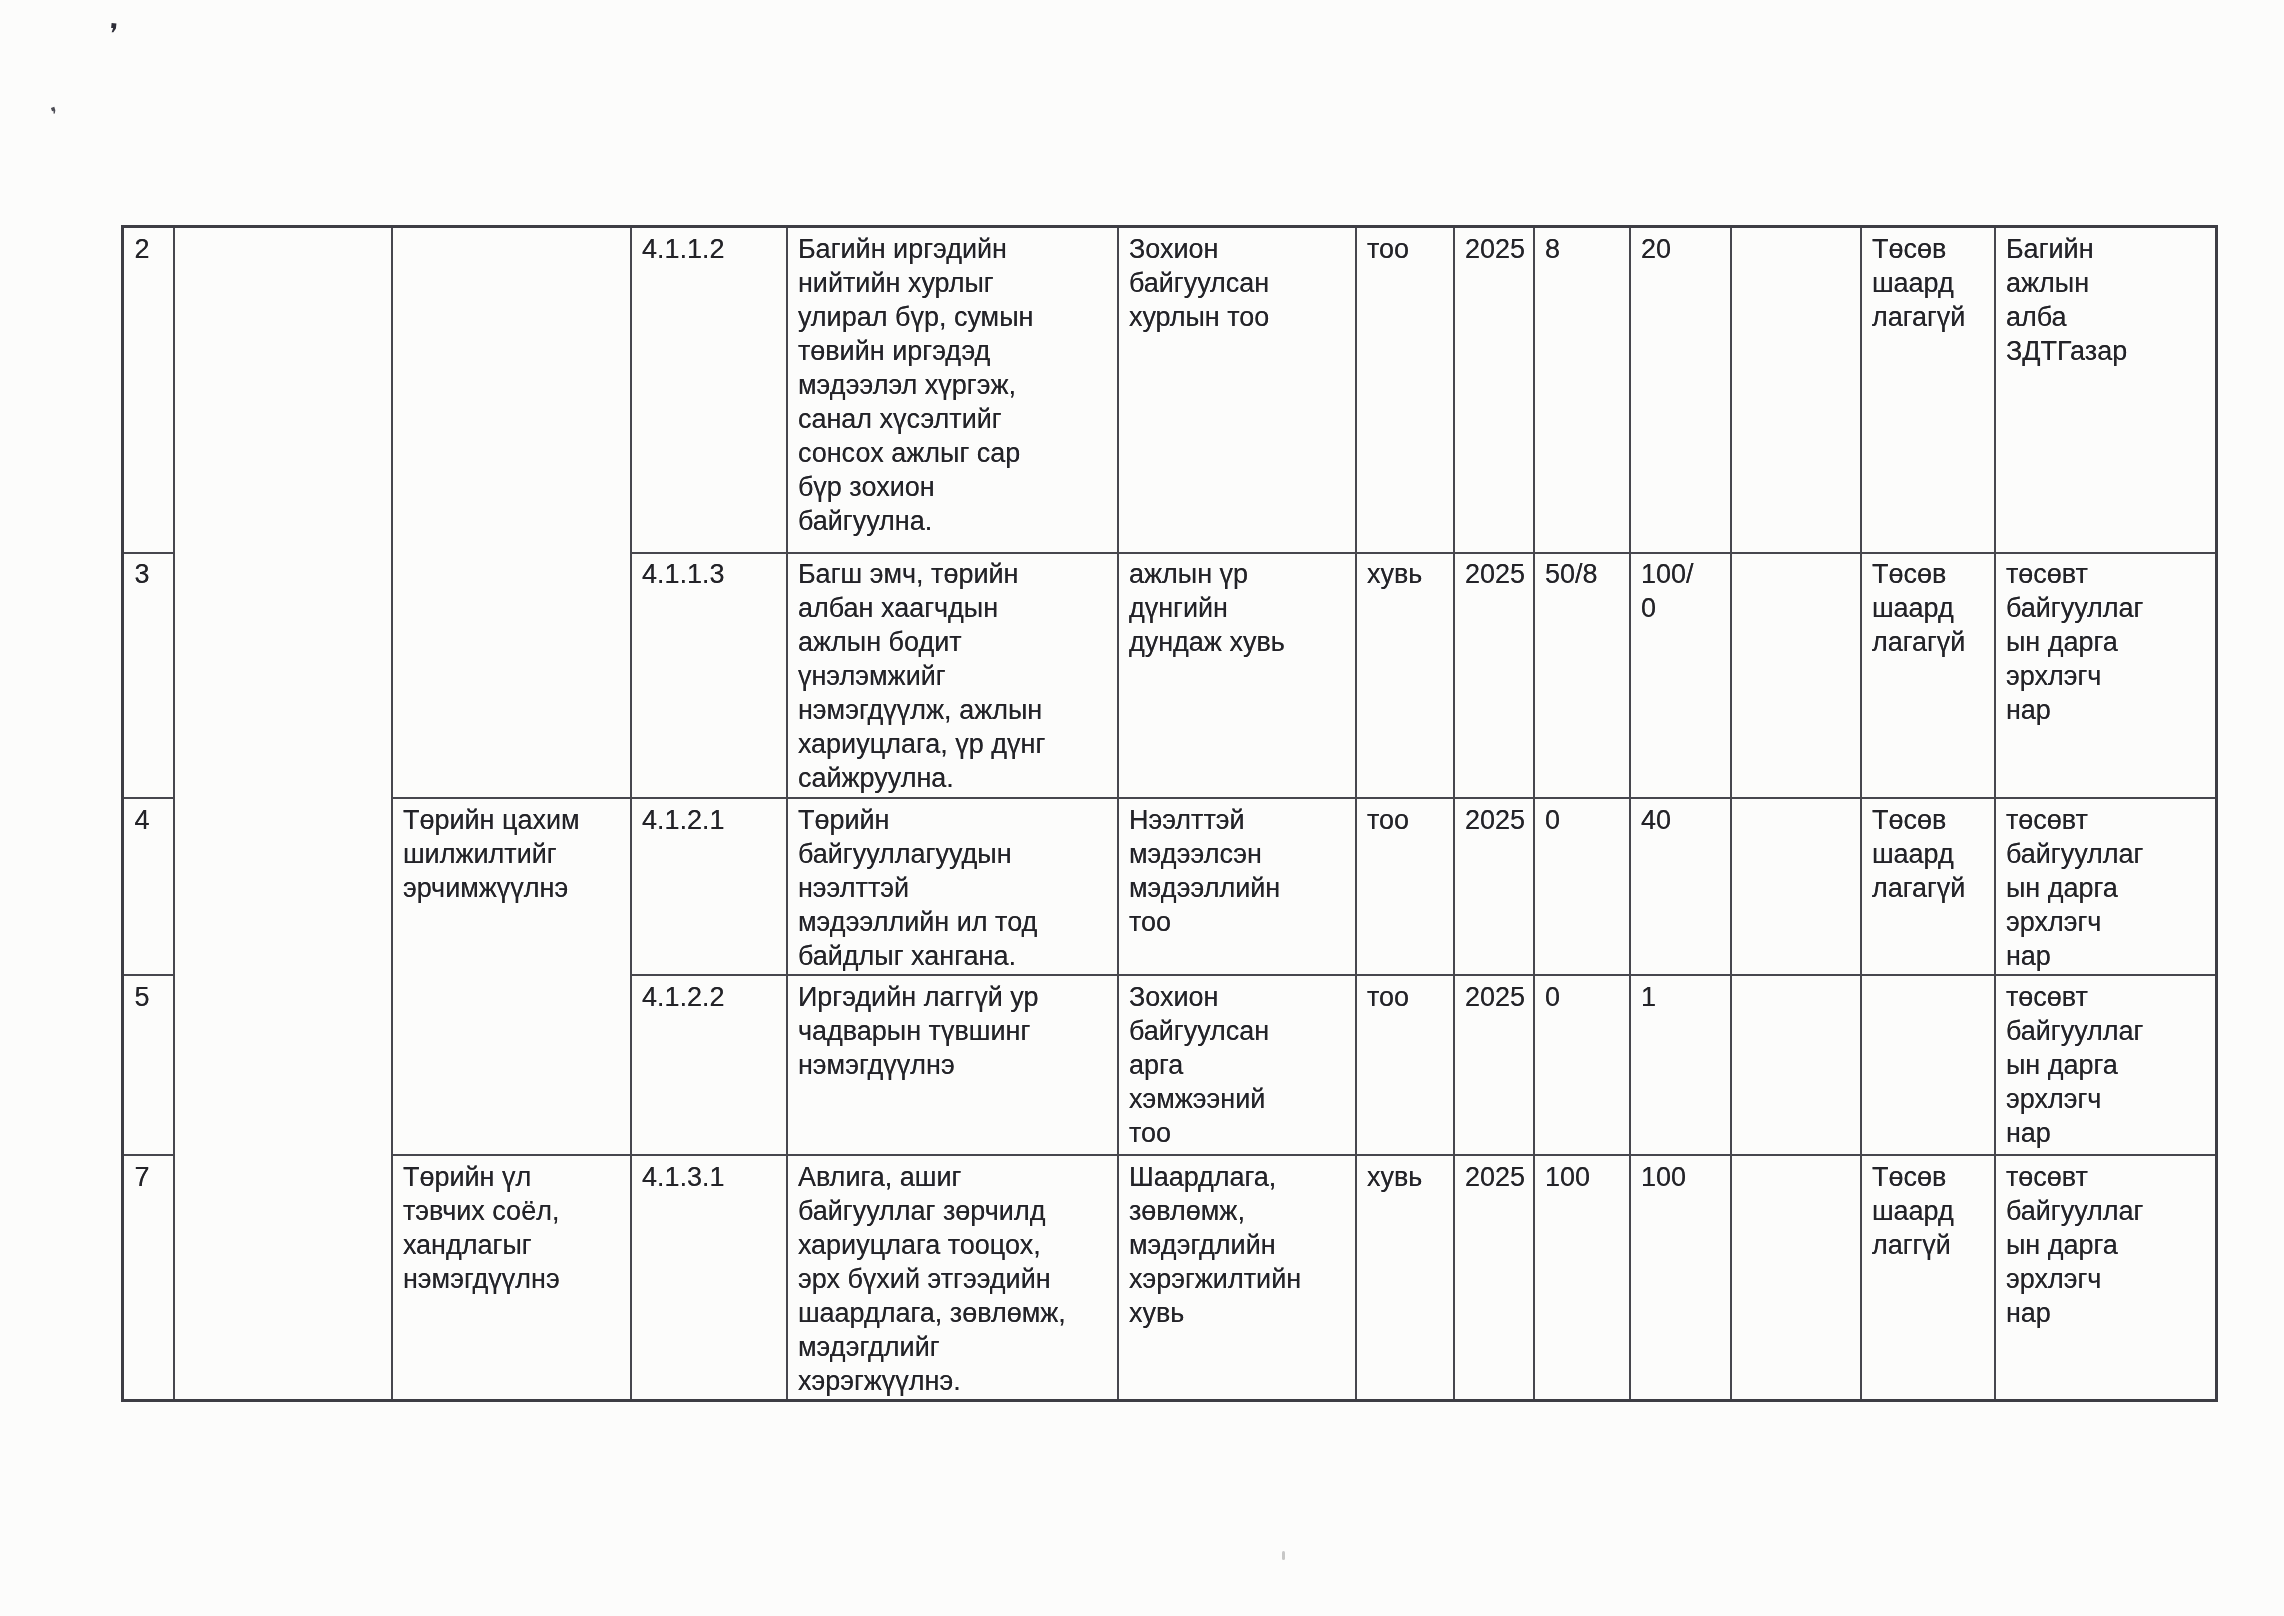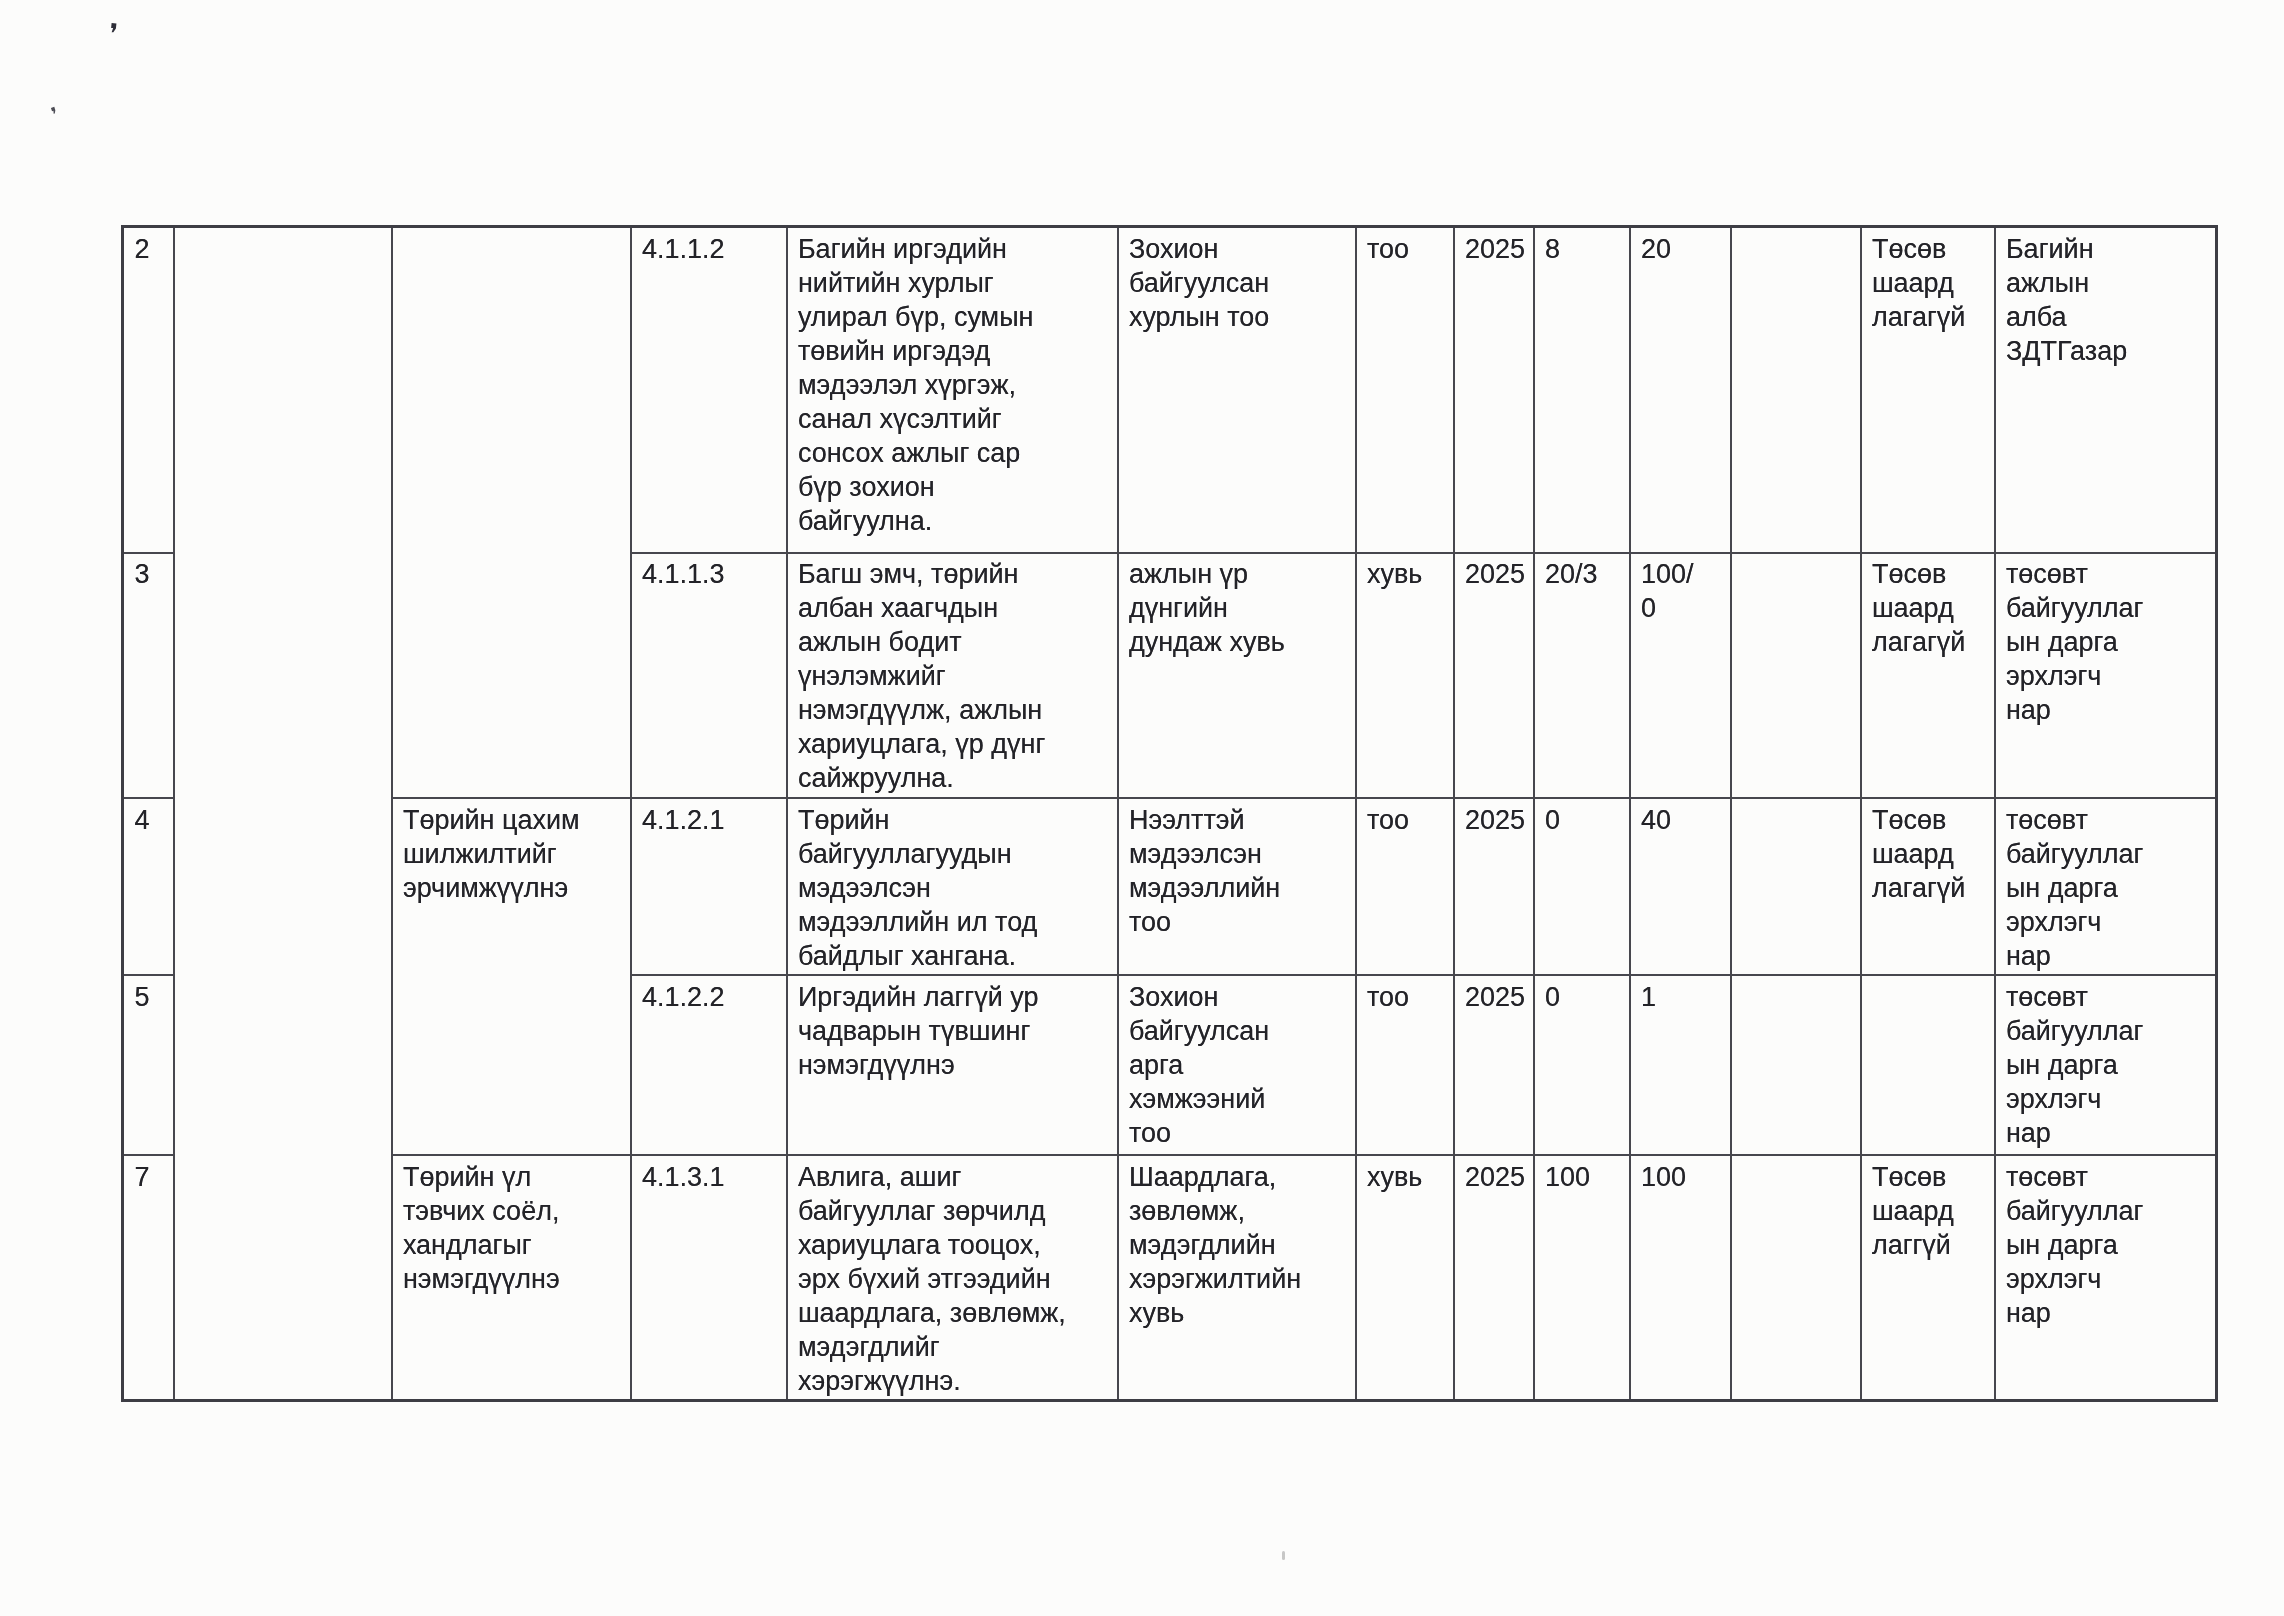--- a/index.html
+++ b/index.html
@@ -93,42 +93,42 @@
 ажлын бодит
 үнэлэмжийг
 нэмэгдүүлж, ажлын
 хариуцлага, үр дүнг
 сайжруулна.</td>
       <td>ажлын үр
 дүнгийн
 дундаж хувь</td>
       <td>хувь</td>
       <td>2025</td>
-      <td>20/3</td>
+      <td>50/8</td>
       <td>100/
 0</td>
       <td></td>
       <td>Төсөв
 шаард
 лагагүй</td>
       <td>төсөвт
 байгууллаг
 ын дарга
 эрхлэгч
 нар</td>
     </tr>
     <tr style="height:175px">
       <td class="num-cell">4</td>
       <td rowspan="2">Төрийн цахим
 шилжилтийг
 эрчимжүүлнэ</td>
       <td>4.1.2.1</td>
       <td>Төрийн
 байгууллагуудын
-мэдээлсэн
+нээлттэй
 мэдээллийн ил тод
 байдлыг хангана.</td>
       <td>Нээлттэй
 мэдээлсэн
 мэдээллийн
 тоо</td>
       <td>тоо</td>
       <td>2025</td>
       <td>0</td>
       <td>40</td>

